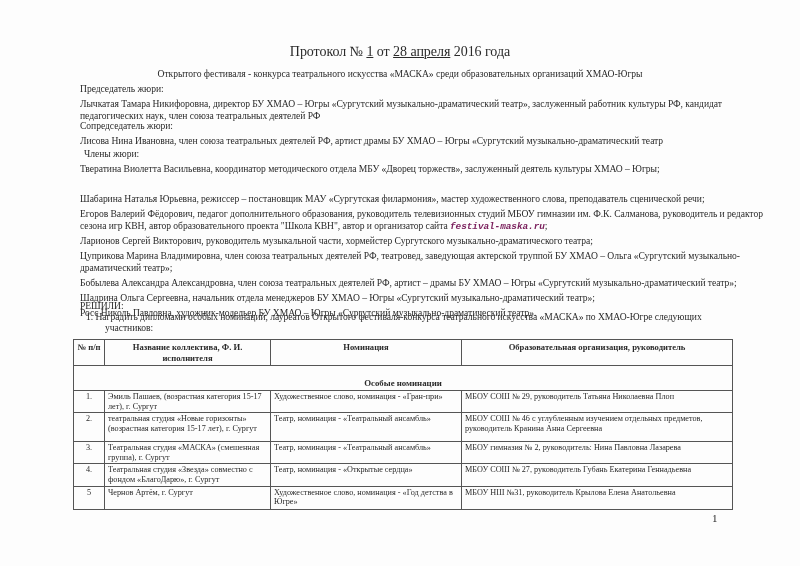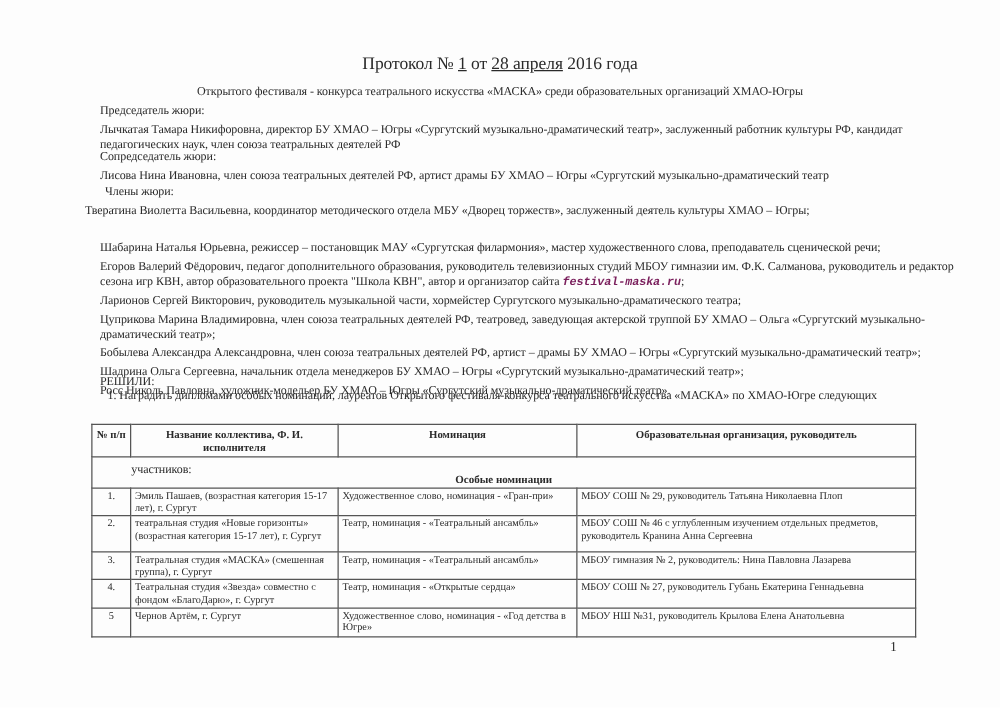--- a/index.html
+++ b/index.html
@@ -34,36 +34,36 @@
   <div class="line center" style="top:68px;">Открытого фестиваля - конкурса  театрального искусства  «МАСКА» среди образовательных организаций ХМАО-Югры</div>
 
   <div class="line" style="left:80px; top:83px;">Председатель жюри:</div>
   <div class="line" style="left:80px; top:98px;">Лычкатая Тамара Никифоровна, директор БУ ХМАО – Югры «Сургутский музыкально-драматический театр», заслуженный работник культуры РФ, кандидат</div>
   <div class="line" style="left:80px; top:110px;">педагогических наук, член союза театральных деятелей РФ</div>
 
   <div class="line" style="left:80px; top:120px;">Сопредседатель жюри:</div>
   <div class="line" style="left:80px; top:135px;">Лисова Нина Ивановна, член союза театральных деятелей РФ, артист драмы БУ ХМАО – Югры  «Сургутский музыкально-драматический театр</div>
 
   <div class="line" style="left:84px; top:148px;">Члены жюри:</div>
-  <div class="line" style="left:68px; top:163px;">Твератина Виолетта Васильевна, координатор методического отдела МБУ «Дворец торжеств», заслуженный деятель культуры ХМАО – Югры;</div>
+  <div class="line" style="left:80px; top:163px;">Твератина Виолетта Васильевна, координатор методического отдела МБУ «Дворец торжеств», заслуженный деятель культуры ХМАО – Югры;</div>
   <div class="line" style="left:80px; top:193px;">Шабарина Наталья Юрьевна, режиссер – постановщик  МАУ «Сургутская филармония», мастер художественного слова, преподаватель сценической речи;</div>
   <div class="line" style="left:80px; top:208px;">Егоров Валерий Фёдорович, педагог дополнительного образования, руководитель телевизионных студий МБОУ гимназии им. Ф.К. Салманова, руководитель и редактор</div>
   <div class="line" style="left:80px; top:220px;">
     <span>сезона игр КВН, автор образовательного проекта "Школа КВН", автор и организатор сайта </span><span class="site">festival-maska.ru</span><span>;</span>
   </div>
   <div class="line" style="left:80px; top:235px;">Ларионов Сергей Викторович, руководитель музыкальной части, хормейстер Сургутского музыкально-драматического театра;</div>
   <div class="line" style="left:80px; top:250px;">Цуприкова Марина Владимировна, член союза театральных деятелей РФ, театровед, заведующая актерской труппой БУ ХМАО – Ольга «Сургутский музыкально-</div>
   <div class="line" style="left:80px; top:262px;">драматический театр»;</div>
   <div class="line" style="left:80px; top:277px;">Бобылева Александра Александровна, член союза театральных деятелей РФ, артист – драмы БУ ХМАО – Югры «Сургутский музыкально-драматический театр»;</div>
   <div class="line" style="left:80px; top:292px;">Шадрина Ольга Сергеевна, начальник отдела менеджеров БУ ХМАО – Югры «Сургутский музыкально-драматический театр»;</div>
   <div class="line" style="left:80px; top:307px;">Росс Николь Павловна, художник-модельер БУ ХМАО – Югры «Сургутский музыкально-драматический театр».</div>
 
   <div class="line" style="left:80px; top:300px;">РЕШИЛИ:</div>
   <div class="line" style="left:86px; top:311px;">1.   Наградить дипломами особых номинаций, лауреатов Открытого фестиваля-конкурса   театрального искусства   «МАСКА» по ХМАО-Югре   следующих</div>
-  <div class="line" style="left:105px; top:322px;margin-top:48px;">участников:</div>
+  <div class="line" style="left:105px; top:322px;">участников:</div>
 
   <table class="t">
     <colgroup>
       <col style="width:31px">
       <col style="width:166px">
       <col style="width:191px">
       <col style="width:271px">
     </colgroup>
     <tbody>
         <tr style="height:25px;">

